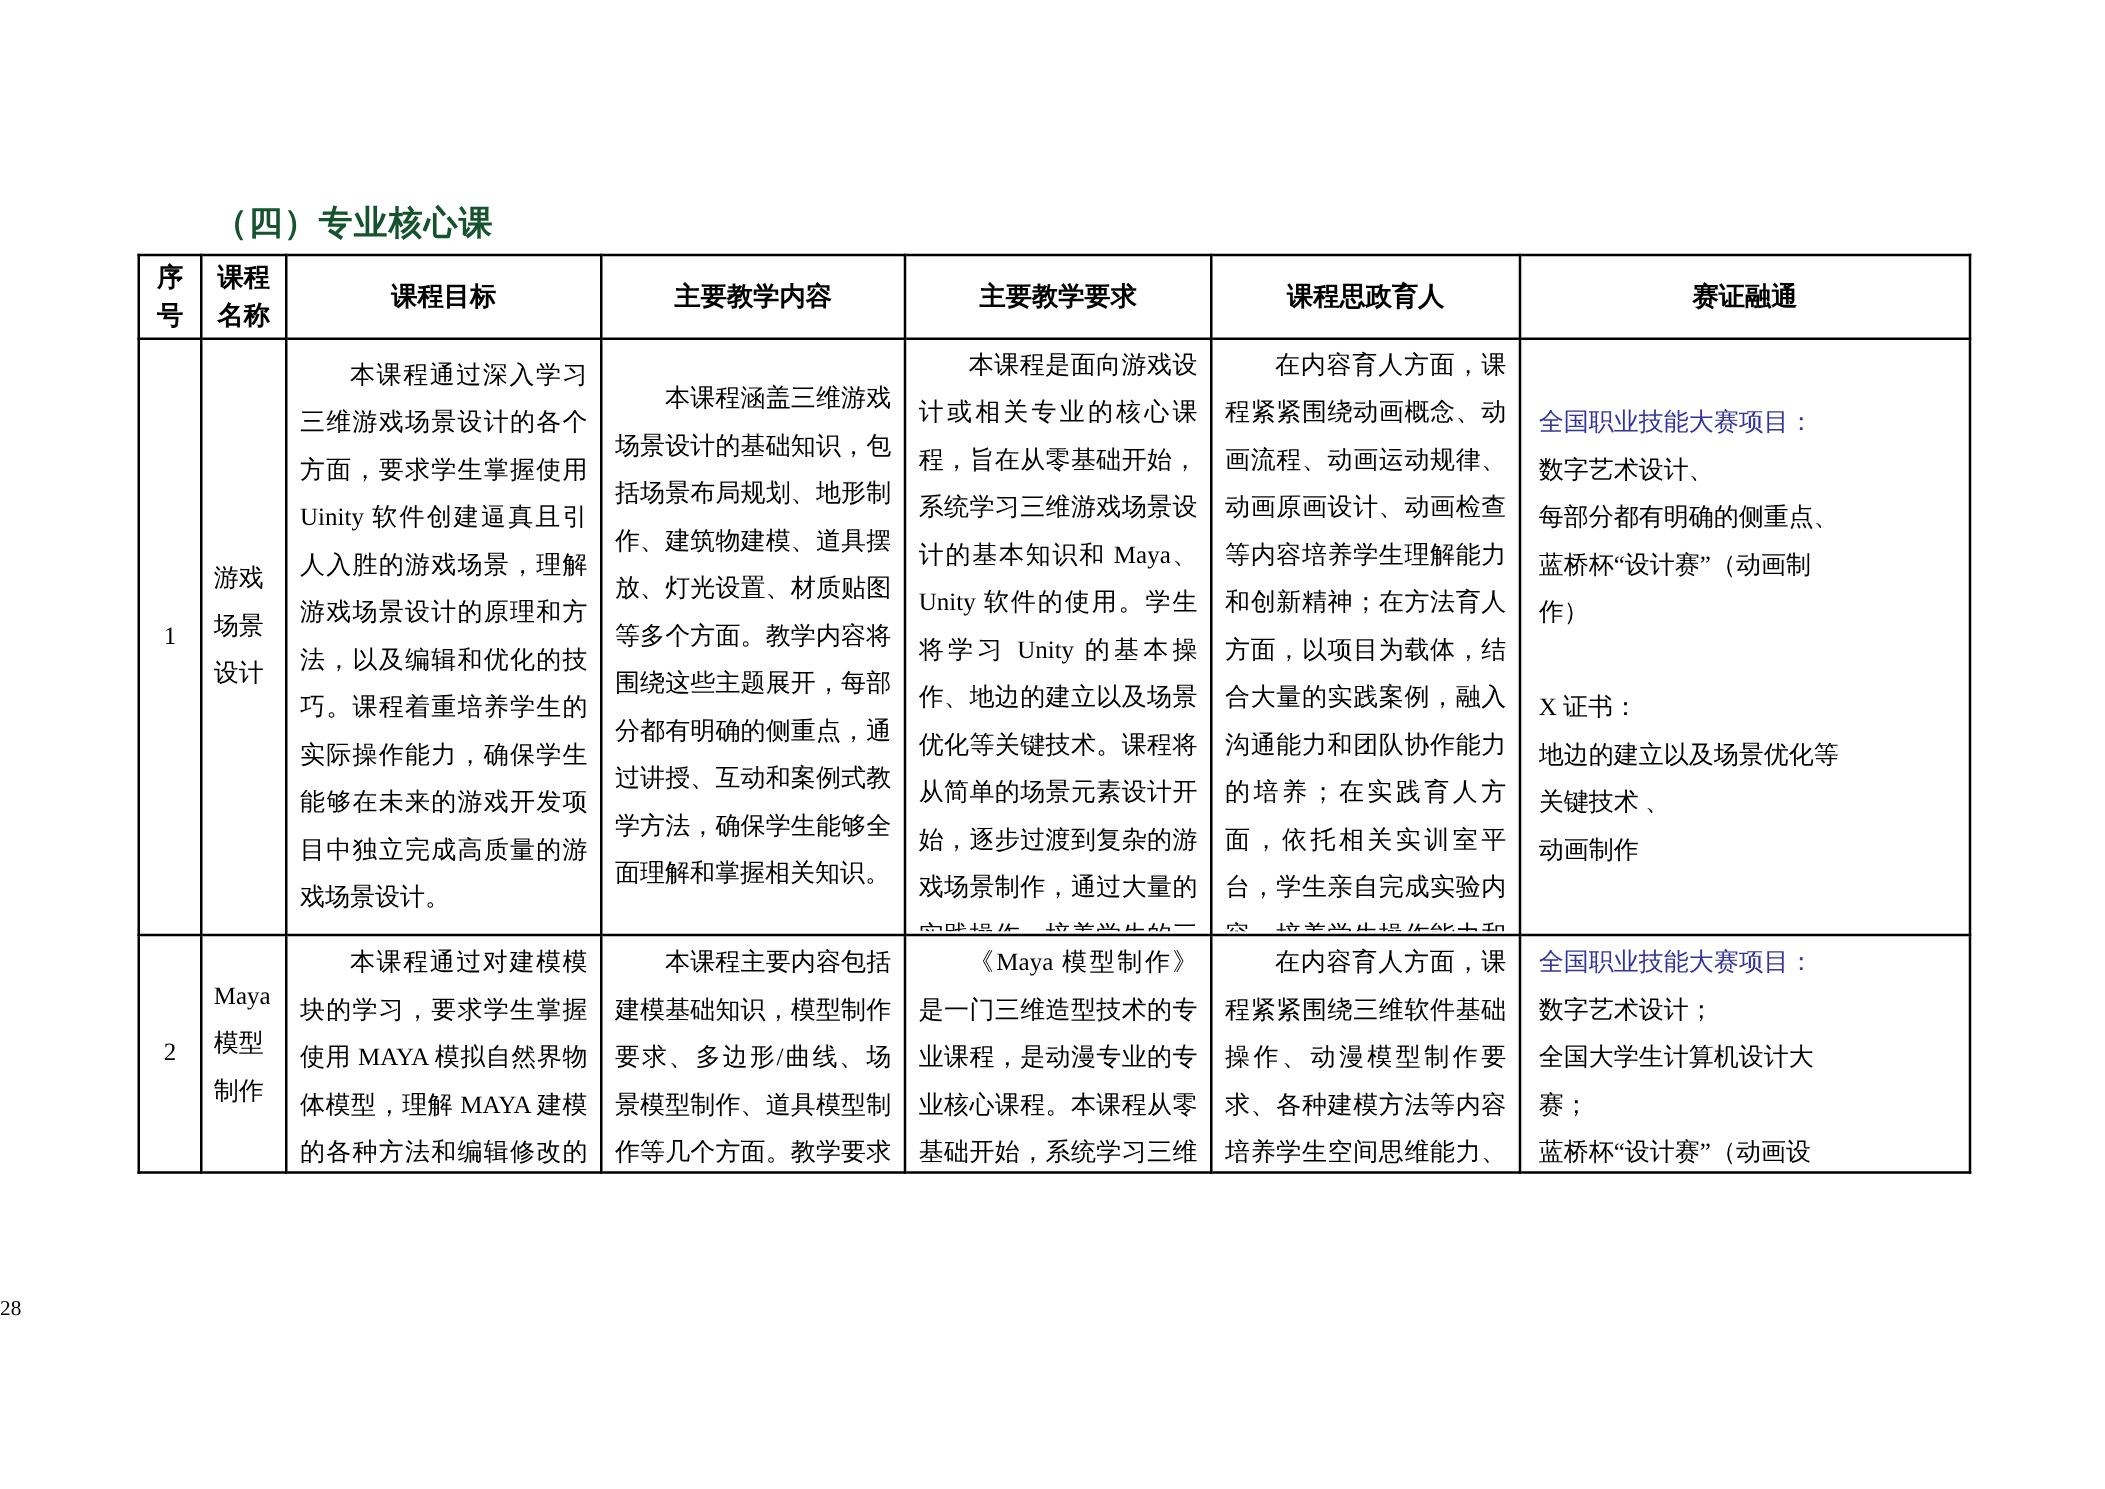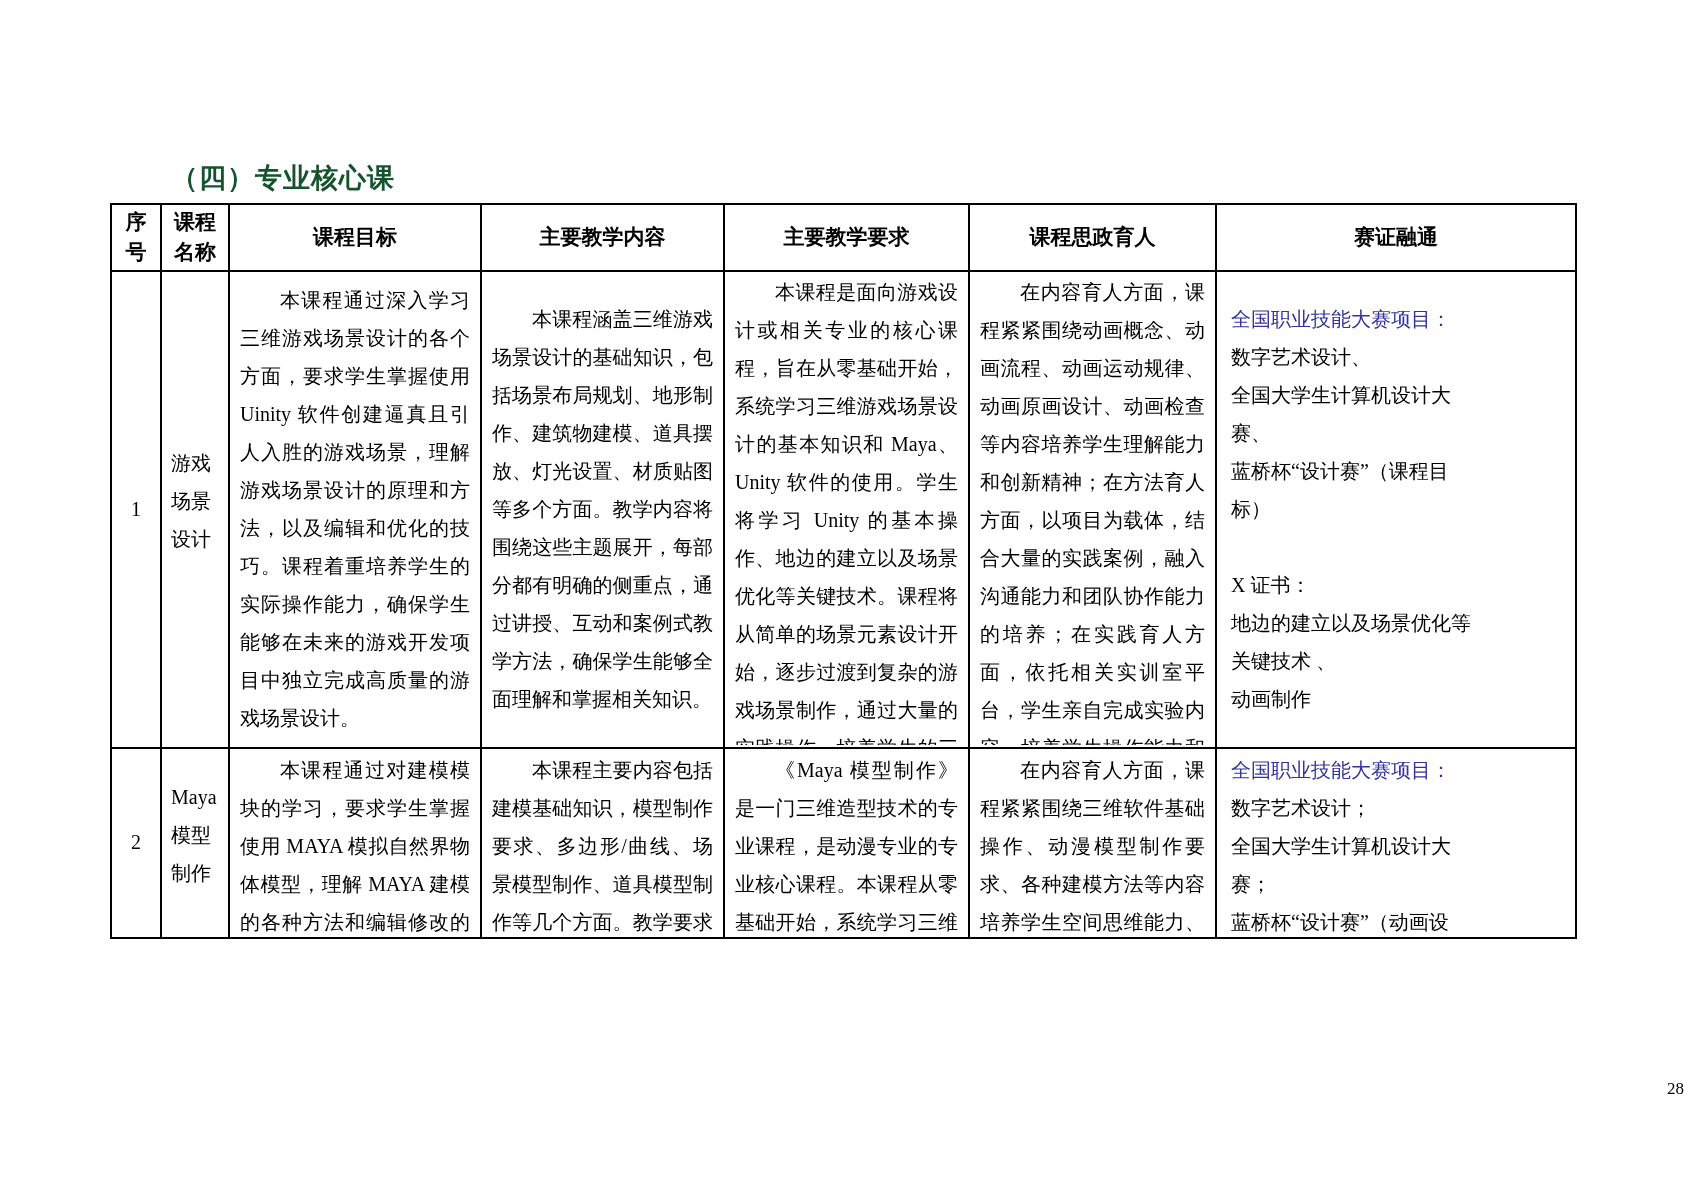--- a/index.html
+++ b/index.html
@@ -77,23 +77,23 @@
     font-size: 20px;
     line-height: 38px;
     text-align: left;
     padding: 0 96px 0 14px;
   }
   .comp-line { min-height: 38px; }
   .comp-highlight { color: #333399; }
   .page-number {
     position: absolute;
     left: 0;
-    top: 1079px;
+    top: 1037px;
     width: 100%;
-    text-align: right;
+    text-align: left;
     font-size: 17px;
     color: #000000;
   }
 </style>
 </head>
 <body>
 
 <div class="page">
 
   <h2 class="title">（四）专业核心课</h2>
@@ -140,22 +140,22 @@
         </td>
         <td class="c-text">
           <div class="clip1">
               <div class="para">在内容育人方面，课程紧紧围绕动画概念、动画流程、动画运动规律、动画原画设计、动画检查等内容培养学生理解能力和创新精神；在方法育人方面，以项目为载体，结合大量的实践案例，融入沟通能力和团队协作能力的培养；在实践育人方面，依托相关实训室平台，学生亲自完成实验内容，培养学生操作能力和工匠精神。</div>
             </div>
         </td>
         <td class="c-comp">
           <div class="clip1">
             <div class="comp-line comp-highlight">全国职业技能大赛项目：</div>
             <div class="comp-line">数字艺术设计、</div>
-            <div class="comp-line">全国大学生计算机设计大赛、</div>
-            <div class="comp-line">蓝桥杯“设计赛”（课程目标）</div>
+            <div class="comp-line">每部分都有明确的侧重点、</div>
+            <div class="comp-line">蓝桥杯“设计赛”（动画制作）</div>
             <div class="comp-line"></div>
             <div class="comp-line">X 证书：</div>
             <div class="comp-line">地边的建立以及场景优化等关键技术 、</div>
             <div class="comp-line">动画制作</div>
           </div>
         </td>
       </tr>
       <tr class="row2">
         <td class="c-no">2</td>
         <td class="c-name">Maya 模型制作</td>

